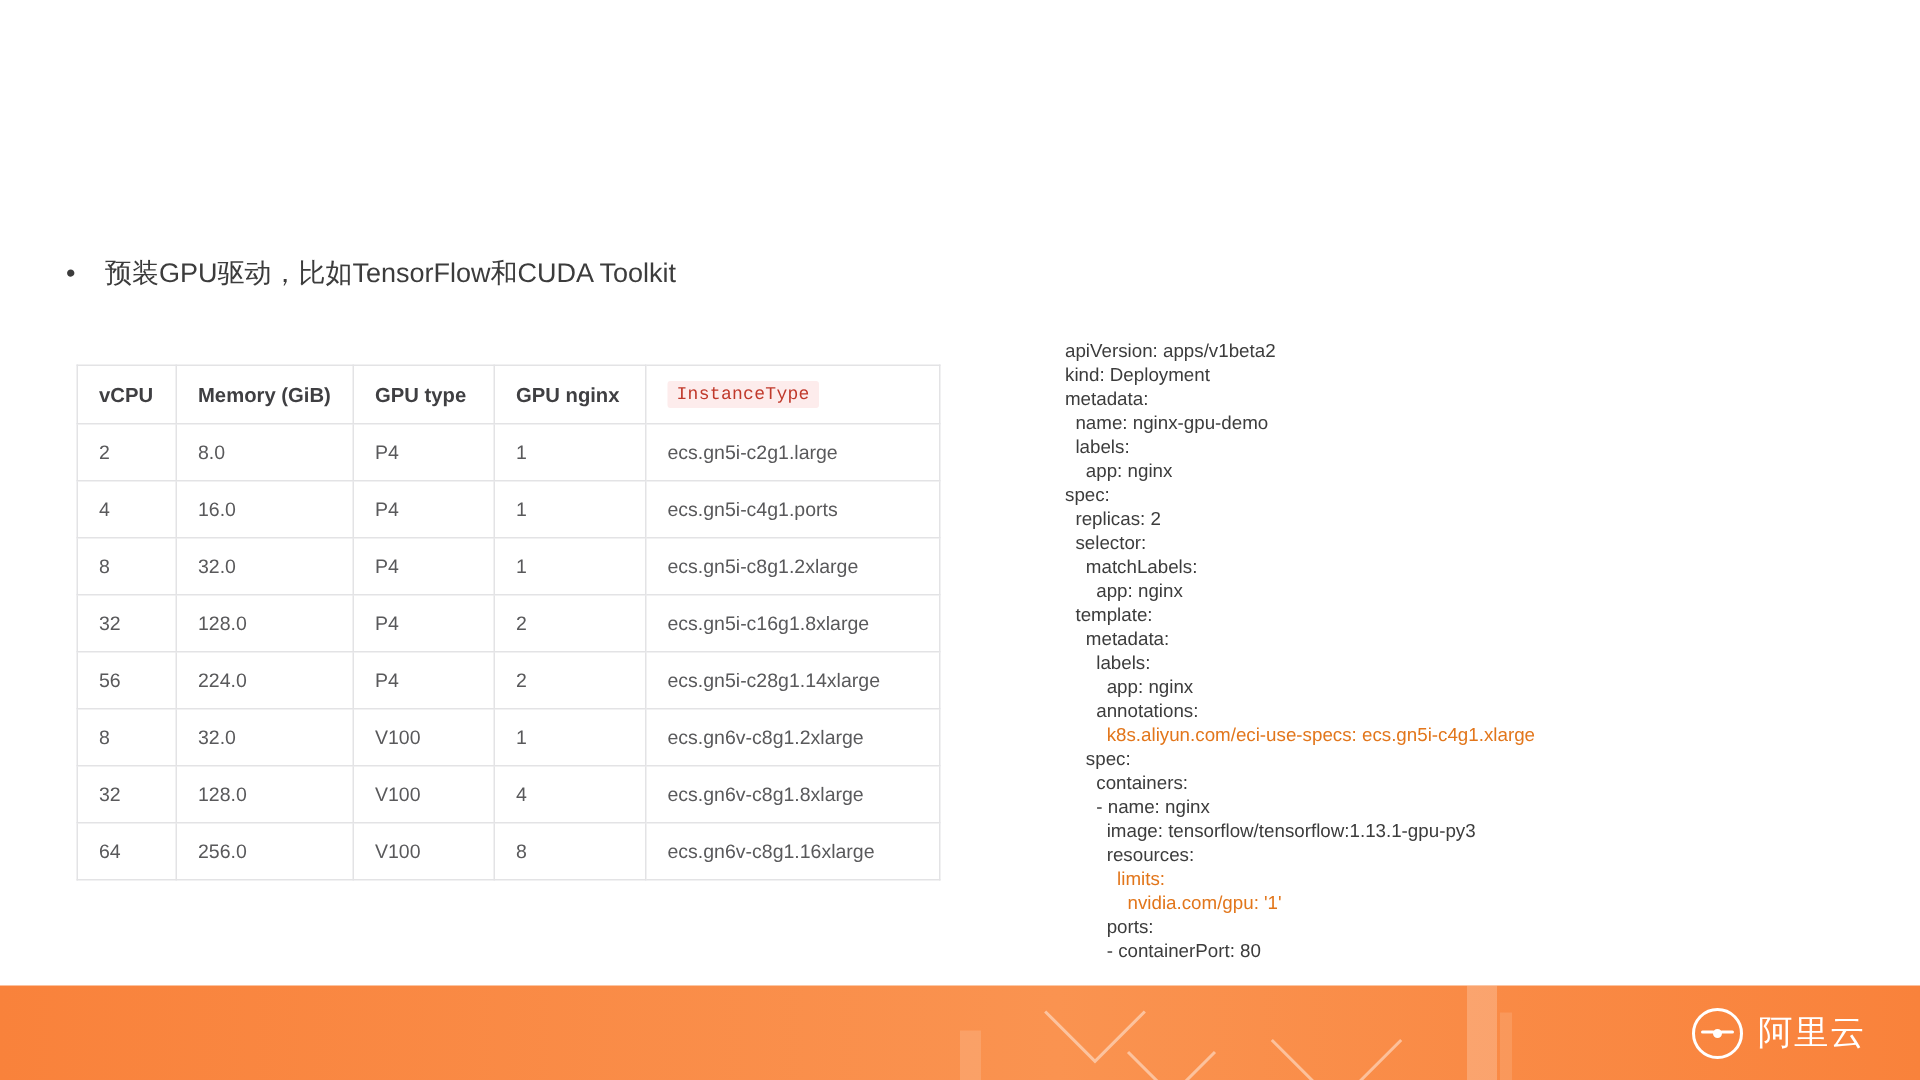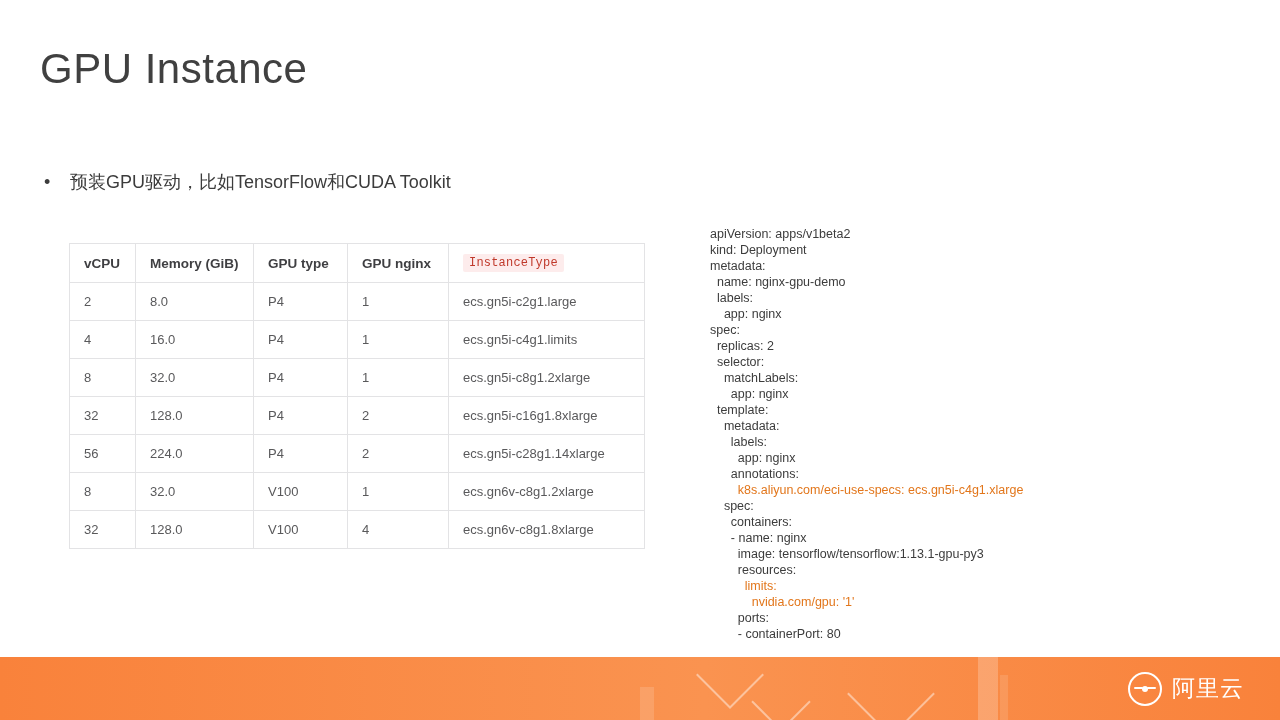--- a/index.html
+++ b/index.html
@@ -61,21 +61,20 @@
     left: 51px;
     top: 243px;
     width: 575px;
   }
   table.spec-table {
     border-collapse: collapse;
     width: 575px;
     table-layout: fixed;
     font-size: 13px;
     color: #59595b;
-    margin-left: 18px;
   }
   table.spec-table th,
   table.spec-table td {
     border: 1px solid #e3e3e5;
     height: 37px;
     padding: 0 14px;
     text-align: left;
     vertical-align: middle;
     font-weight: normal;
     overflow: hidden;
@@ -198,21 +197,20 @@
     font-size: 23px;
     letter-spacing: 1px;
     font-weight: 500;
   }
 </style>
 </head>
 <body>
 
 <div class="slide">
 
-  <div class="slide-title">GPU Instance</div>
 
   <div class="bullet-row">
     <span class="bullet-dot">•</span>
     <span class="bullet-text">预装GPU驱动，比如TensorFlow和CUDA Toolkit</span>
   </div>
 
   <div class="spec-table-wrap">
     <table class="spec-table">
       <colgroup>
         <col class="c1">
@@ -238,21 +236,21 @@
             <td>8.0</td>
             <td>P4</td>
             <td>1</td>
             <td>ecs.gn5i-c2g1.large</td>
           </tr>
           <tr>
             <td>4</td>
             <td>16.0</td>
             <td>P4</td>
             <td>1</td>
-            <td>ecs.gn5i-c4g1.limits</td>
+            <td>ecs.gn5i-c4g1.ports</td>
           </tr>
           <tr>
             <td>8</td>
             <td>32.0</td>
             <td>P4</td>
             <td>1</td>
             <td>ecs.gn5i-c8g1.2xlarge</td>
           </tr>
           <tr>
             <td>32</td>
@@ -274,20 +272,27 @@
             <td>V100</td>
             <td>1</td>
             <td>ecs.gn6v-c8g1.2xlarge</td>
           </tr>
           <tr>
             <td>32</td>
             <td>128.0</td>
             <td>V100</td>
             <td>4</td>
             <td>ecs.gn6v-c8g1.8xlarge</td>
+          </tr>
+          <tr>
+            <td>64</td>
+            <td>256.0</td>
+            <td>V100</td>
+            <td>8</td>
+            <td>ecs.gn6v-c8g1.16xlarge</td>
           </tr>
         </tbody>
     </table>
   </div>
 
   <div class="yaml-block" id="yaml-block"><div class="yaml-line">apiVersion: apps/v1beta2</div><div class="yaml-line">kind: Deployment</div><div class="yaml-line">metadata:</div><div class="yaml-line">  name: nginx-gpu-demo</div><div class="yaml-line">  labels:</div><div class="yaml-line">    app: nginx</div><div class="yaml-line">spec:</div><div class="yaml-line">  replicas: 2</div><div class="yaml-line">  selector:</div><div class="yaml-line">    matchLabels:</div><div class="yaml-line">      app: nginx</div><div class="yaml-line">  template:</div><div class="yaml-line">    metadata:</div><div class="yaml-line">      labels:</div><div class="yaml-line">        app: nginx</div><div class="yaml-line">      annotations:</div><div class="yaml-line hl">        k8s.aliyun.com/eci-use-specs: ecs.gn5i-c4g1.xlarge</div><div class="yaml-line">    spec:</div><div class="yaml-line">      containers:</div><div class="yaml-line">      - name: nginx</div><div class="yaml-line">        image: tensorflow/tensorflow:1.13.1-gpu-py3</div><div class="yaml-line">        resources:</div><div class="yaml-line hl">          limits:</div><div class="yaml-line hl">            nvidia.com/gpu: '1'</div><div class="yaml-line">        ports:</div><div class="yaml-line">        - containerPort: 80</div></div>
 
   <div class="footer">
     <span class="chev chev-a"></span>
     <span class="chev chev-b"></span>

